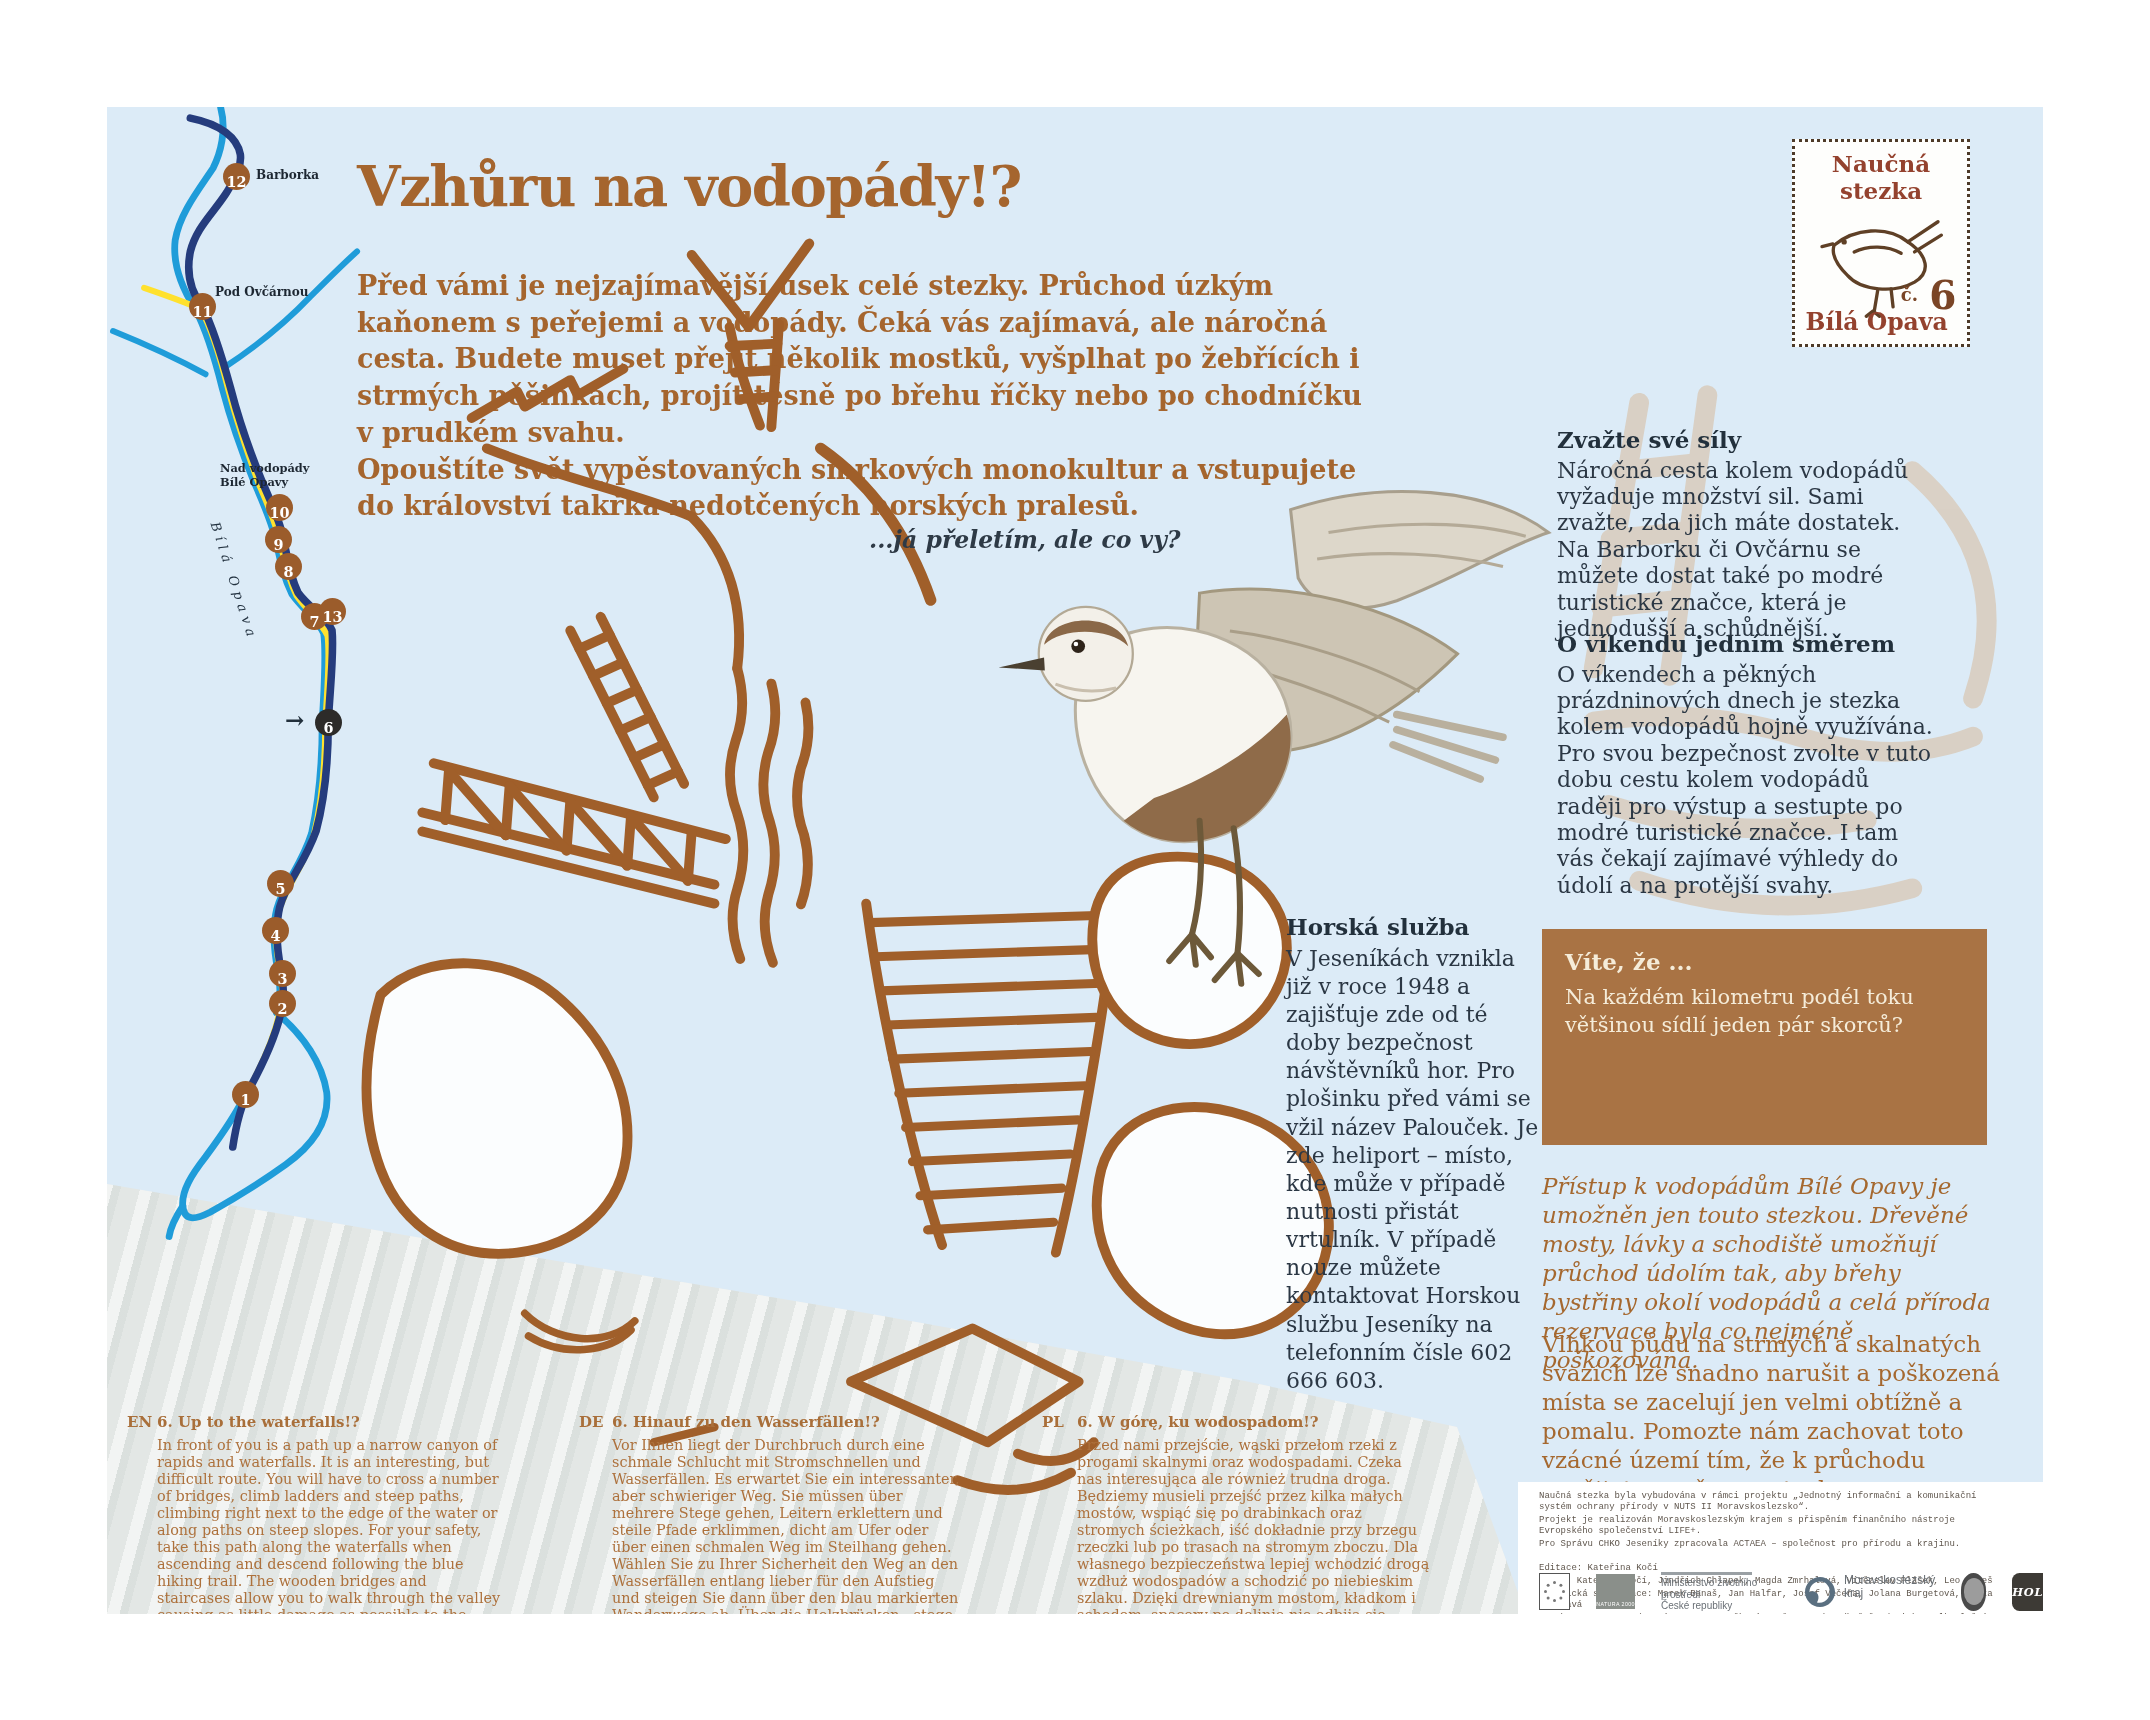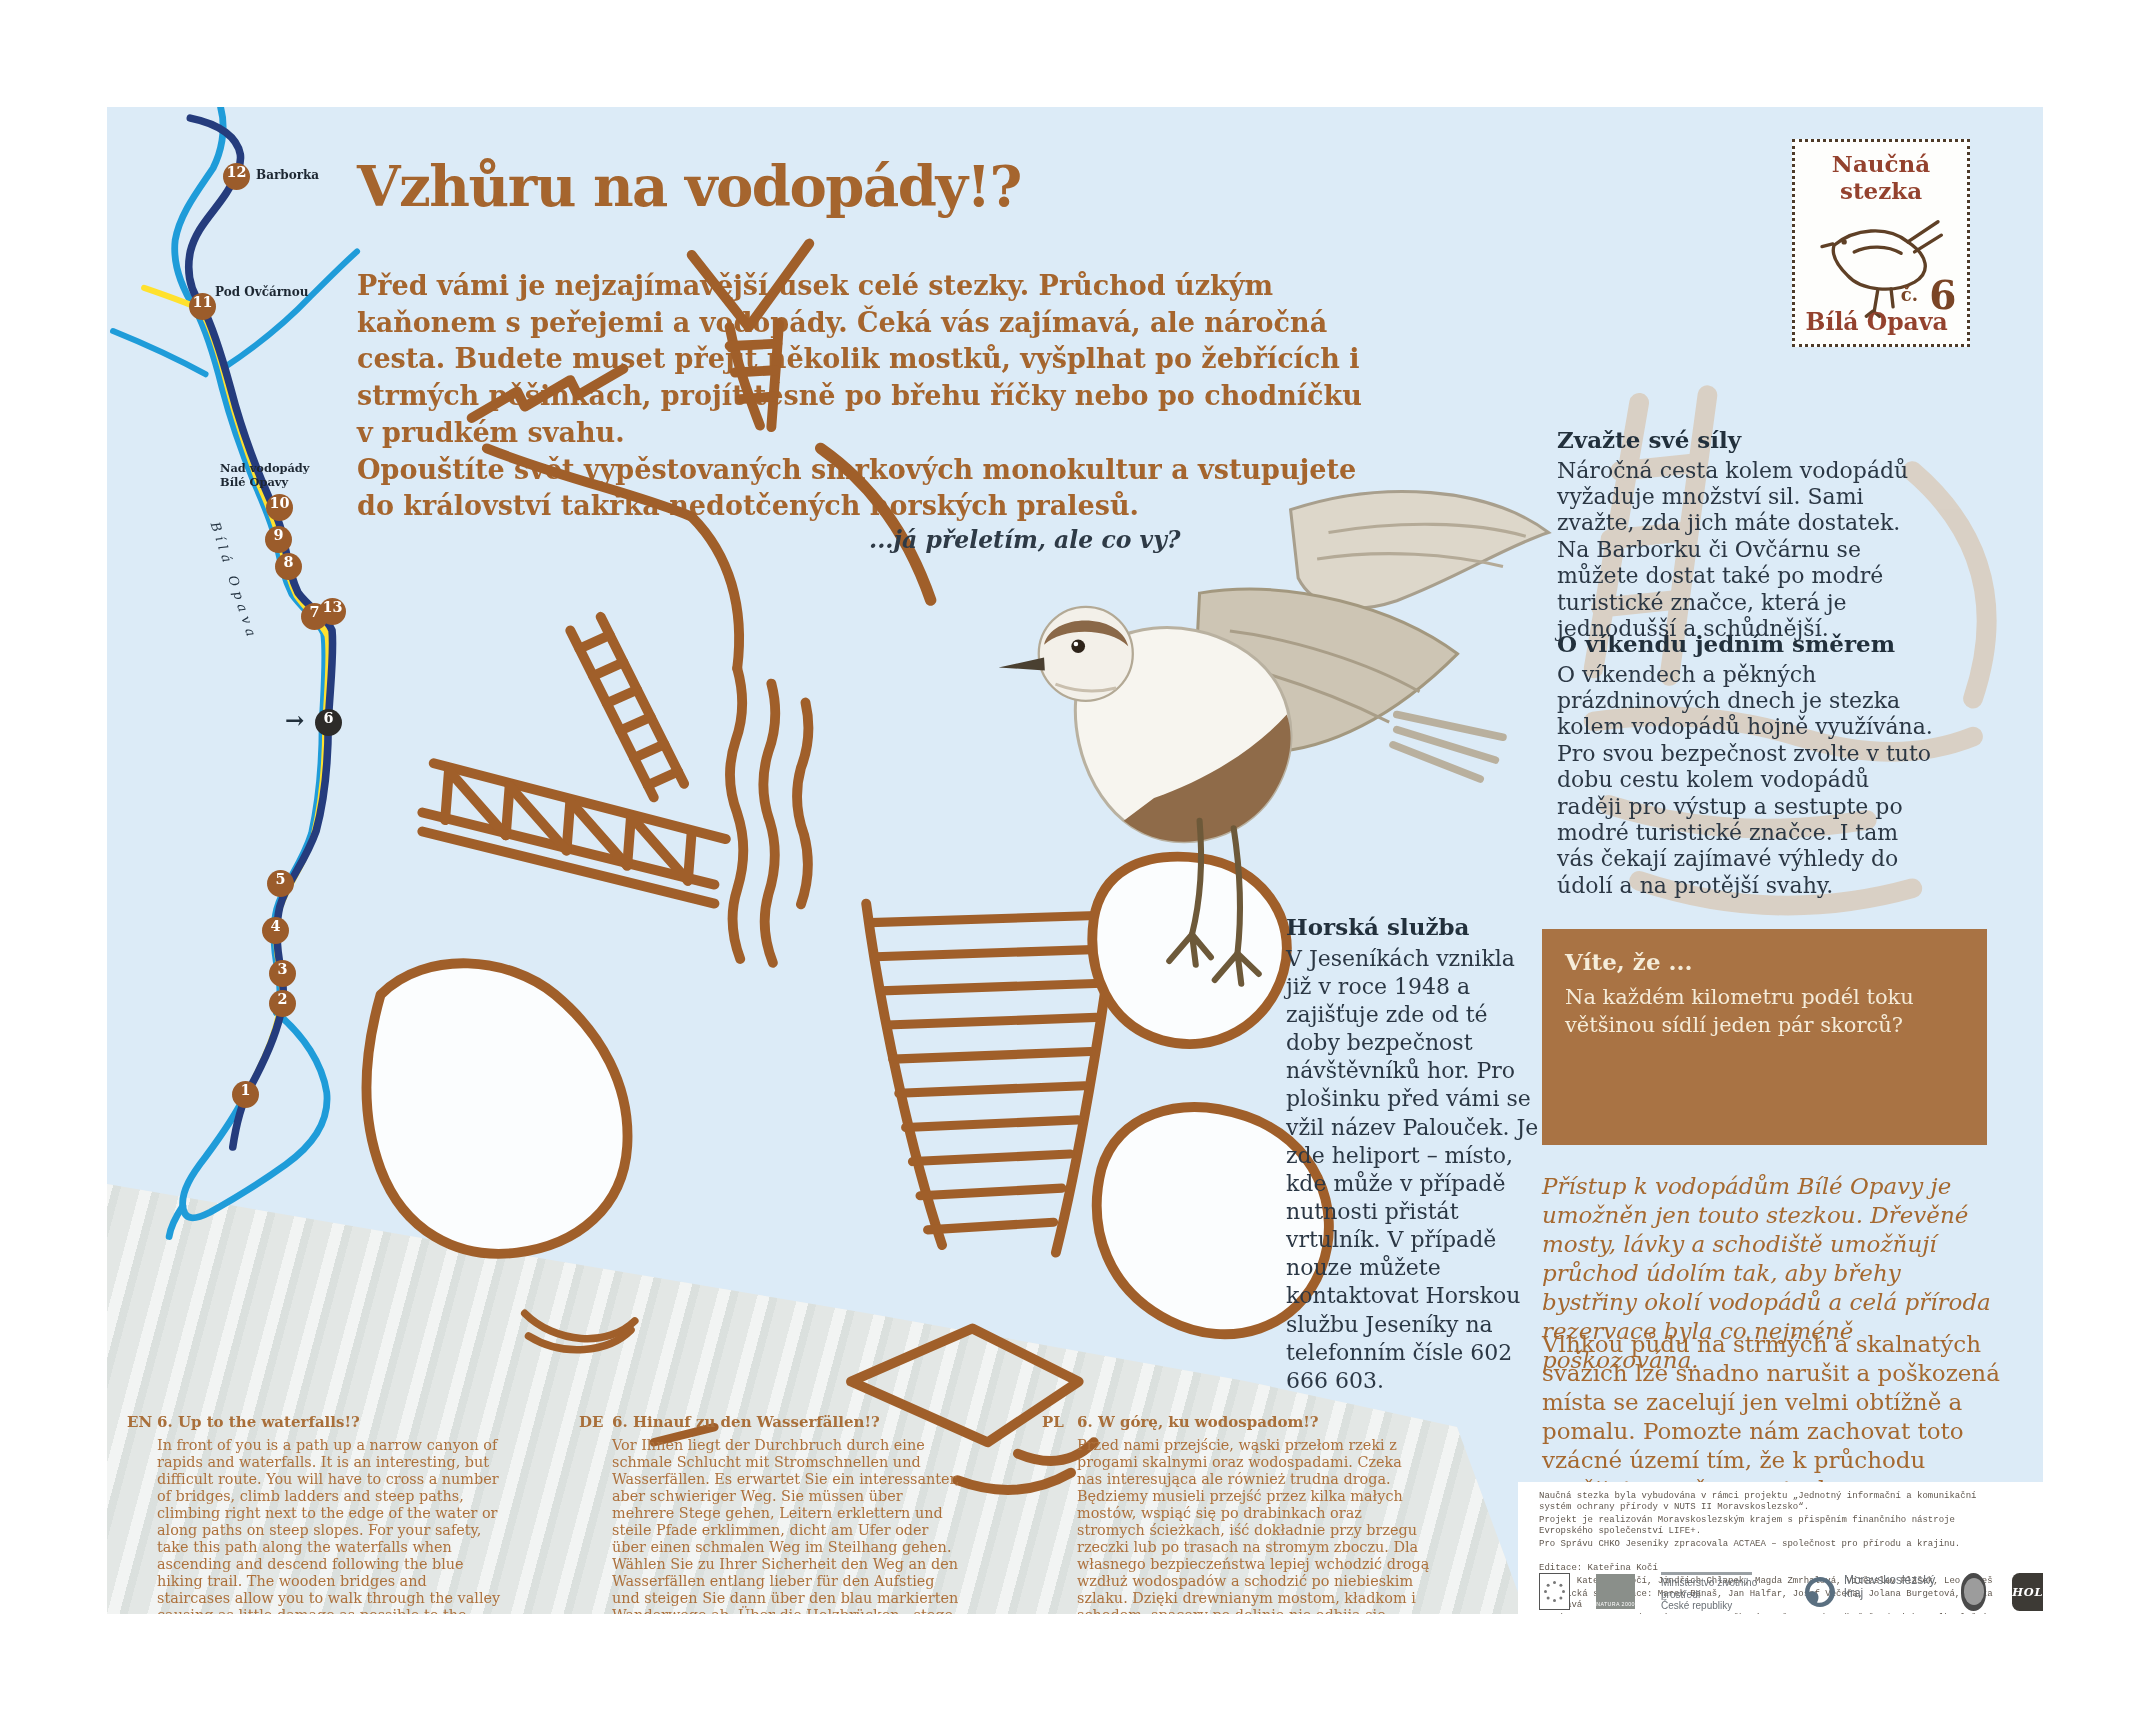--- a/index.html
+++ b/index.html
@@ -22,21 +22,21 @@
   .p-dark{font-size:22px;color:#2b3744;line-height:1.2;margin:0;}
   .p-brown{font-size:23px;color:#a5682f;line-height:1.26;margin:0;}
   .vite-box{background:#a97344;color:#f5ecd9;box-sizing:border-box;padding:18px 23px;}
   .vite-box .h{font-size:23px;font-weight:bold;margin:0 0 7.6px 0;}
   .vite-box p{font-size:21px;line-height:1.3;margin:0 0 27px 0;}
   .vite-box p:last-child{margin-bottom:0;}
   .speech{font-size:23.5px;font-style:italic;font-weight:bold;color:#2e3a46;}
   
   .marker{position:absolute;width:27px;height:27px;border-radius:50%;background:#9b5c2b;border:1.5px solid #7d4а20;
           box-sizing:border-box;color:#fff;font-size:14.4px;font-weight:bold;
-          display:flex;align-items:flex-start;justify-content:center;}
+          display:flex;align-items:flex-end;justify-content:center;}
   .marker.black{background:#2d2b29;}
   .map-label{font-size:12px;font-weight:bold;color:#1d2732;white-space:nowrap;}
   .alt-label{font-size:16px;font-weight:bold;color:#22303c;text-align:right;line-height:1.6;}
   .river-label{font-size:13px;font-style:italic;color:#233240;letter-spacing:5.3px;white-space:nowrap;
                transform:rotate(72deg);transform-origin:left top;}
   
   .trans-head{font-size:15px;font-weight:bold;color:#a96f3a;margin:0 0 6px 0;}
   .trans-body{font-size:14.4px;color:#ad713c;line-height:1.18;margin:0;}
   .lang-code{font-size:15px;font-weight:bold;color:#a96f3a;}
   

